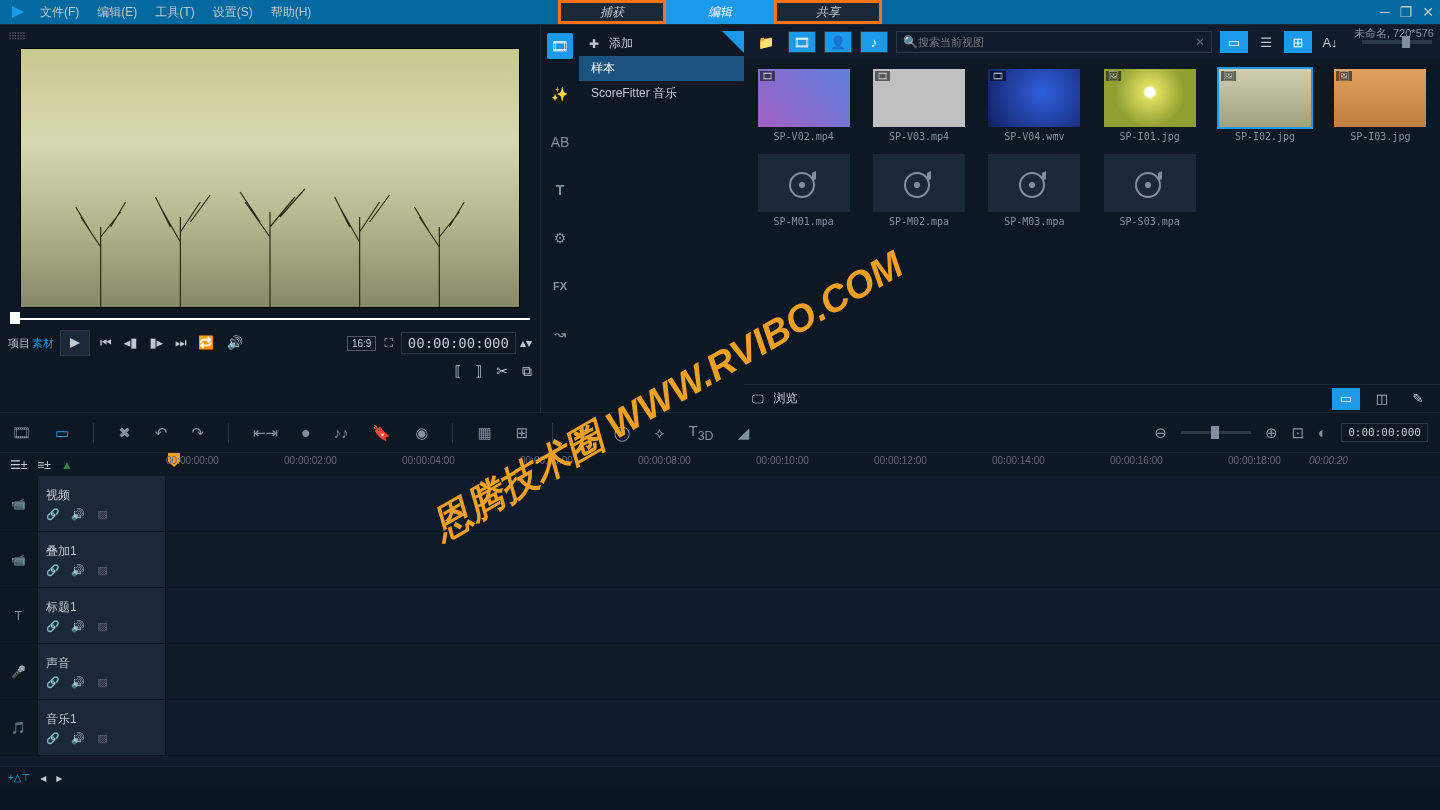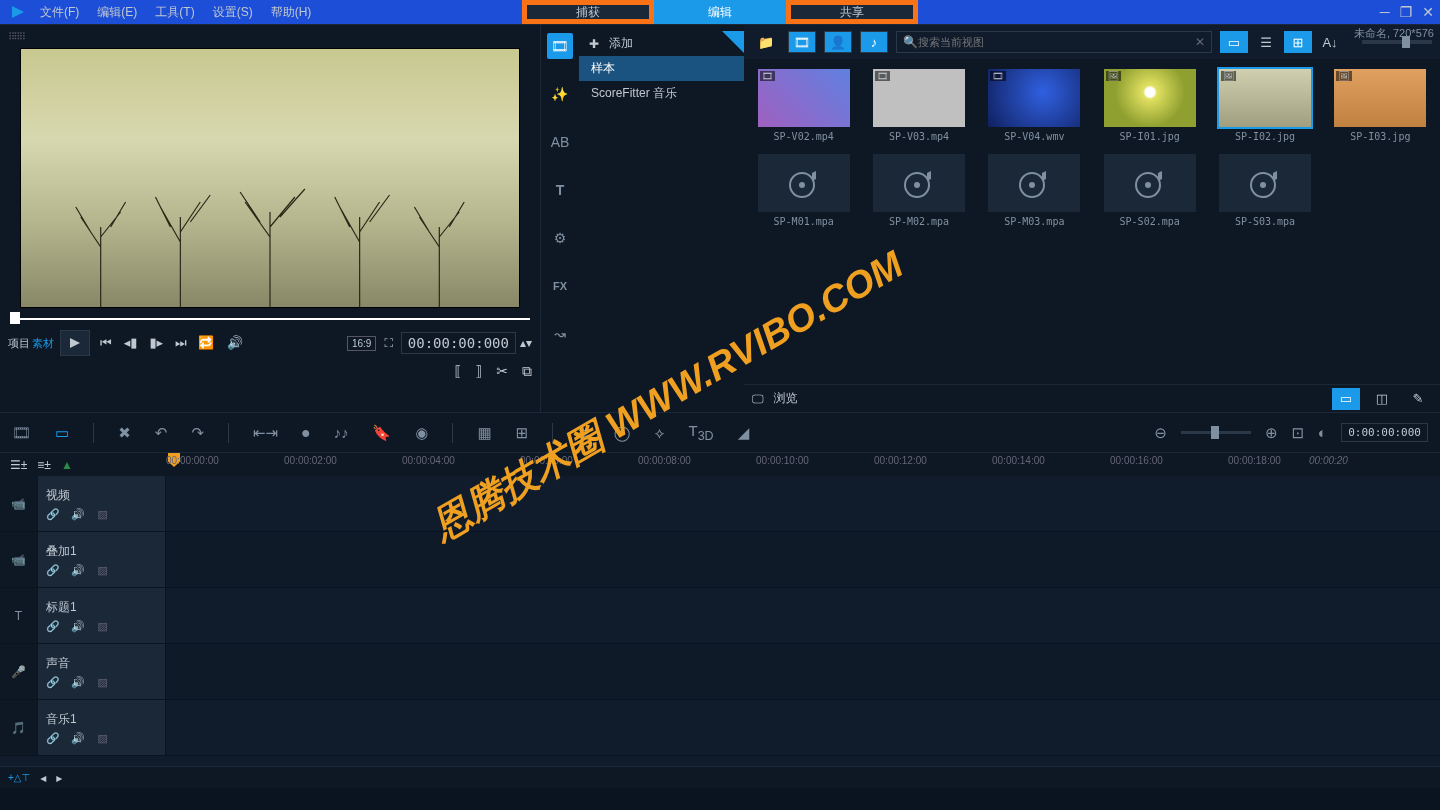--- a/index.html
+++ b/index.html
@@ -1,23 +1,23 @@
 <!DOCTYPE html>
 <html><head>
 <meta charset="utf-8">
 <style>
 * { margin:0; padding:0; box-sizing:border-box; font-family:"Microsoft YaHei",Arial,sans-serif; }
 body { background:#0a1420; color:#c0c8d0; font-size:12px; overflow:hidden; width:1440px; height:810px; user-select:none; }
-.titlebar { height:24px; background:#1d4ed8; display:flex; align-items:center; padding:0 8px; position:relative; }
+.titlebar { height:24px; background:#0369a1; display:flex; align-items:center; padding:0 8px; position:relative; }
 .logo { width:20px; height:20px; margin-right:12px; }
 .logo svg { width:100%; height:100%; }
 .menubar { display:flex; gap:18px; }
 .menu-item { cursor:pointer; }
 .tabs { position:absolute; left:50%; transform:translateX(-50%); display:flex; }
-.tab { width:132px; height:24px; display:flex; align-items:center; justify-content:center; background:#1a2838; border:5px solid #f97316; cursor:pointer; }
+.tab { width:108px; height:24px; display:flex; align-items:center; justify-content:center; background:#1a2838; border:3px solid #f97316; cursor:pointer;font-style:italic; }
 .tab.active { background:#1a9ae8; color:#fff; border-color:#1a9ae8; }
 .winctl { position:absolute; right:6px; display:flex; gap:10px; align-items:center; }
 .winctl span { cursor:pointer; font-size:14px; }
 .status-right { position:absolute; right:6px; top:26px; font-size:11px; color:#8090a0; }
 .main { display:flex; height:388px; border-top:1px solid #1a2838; }
 .preview-pane { width:540px; background:#0e1825; padding:6px 8px; position:relative; }
 .dots { letter-spacing:-2px; color:#556; font-size:10px; }
 .preview-img { width:500px; height:260px; background:linear-gradient(180deg,#c8c890 0%,#d8d8b0 35%,#b8b890 65%,#888868 100%); margin:6px auto 0; position:relative; overflow:hidden; border:1px solid #000; }
 .trees { position:absolute; bottom:0; width:100%; height:140px; }
 .scrub { margin:10px 2px 4px; position:relative; }
@@ -276,30 +276,20 @@
             <div class="thumb-label">SP-M03.mpa</div>
           </div>
           <div class="thumb-card">
             <div class="thumb-box audio-thumb">
               <svg viewBox="0 0 40 40">
                 <circle cx="18" cy="22" r="12" fill="none" stroke="#8090a0" stroke-width="2"></circle>
                 <circle cx="18" cy="22" r="3" fill="#8090a0"></circle>
                 <path d="M28 10 L32 8 L32 16 L28 18 Z" fill="#8090a0"></path>
               </svg>
             </div>
-            <div class="thumb-label">SP-S02.mpa</div>
-          </div>
-          <div class="thumb-card">
-            <div class="thumb-box audio-thumb">
-              <svg viewBox="0 0 40 40">
-                <circle cx="18" cy="22" r="12" fill="none" stroke="#8090a0" stroke-width="2"></circle>
-                <circle cx="18" cy="22" r="3" fill="#8090a0"></circle>
-                <path d="M28 10 L32 8 L32 16 L28 18 Z" fill="#8090a0"></path>
-              </svg>
-            </div>
             <div class="thumb-label">SP-S03.mpa</div>
           </div>
         </div>
       <div class="lib-bottom">
         <span>🖵</span>
         <span>浏览</span>
         <div class="right">
           <span class="lt-icon sel">▭</span>
           <span class="lt-icon">◫</span>
           <span class="lt-icon">✎</span>

